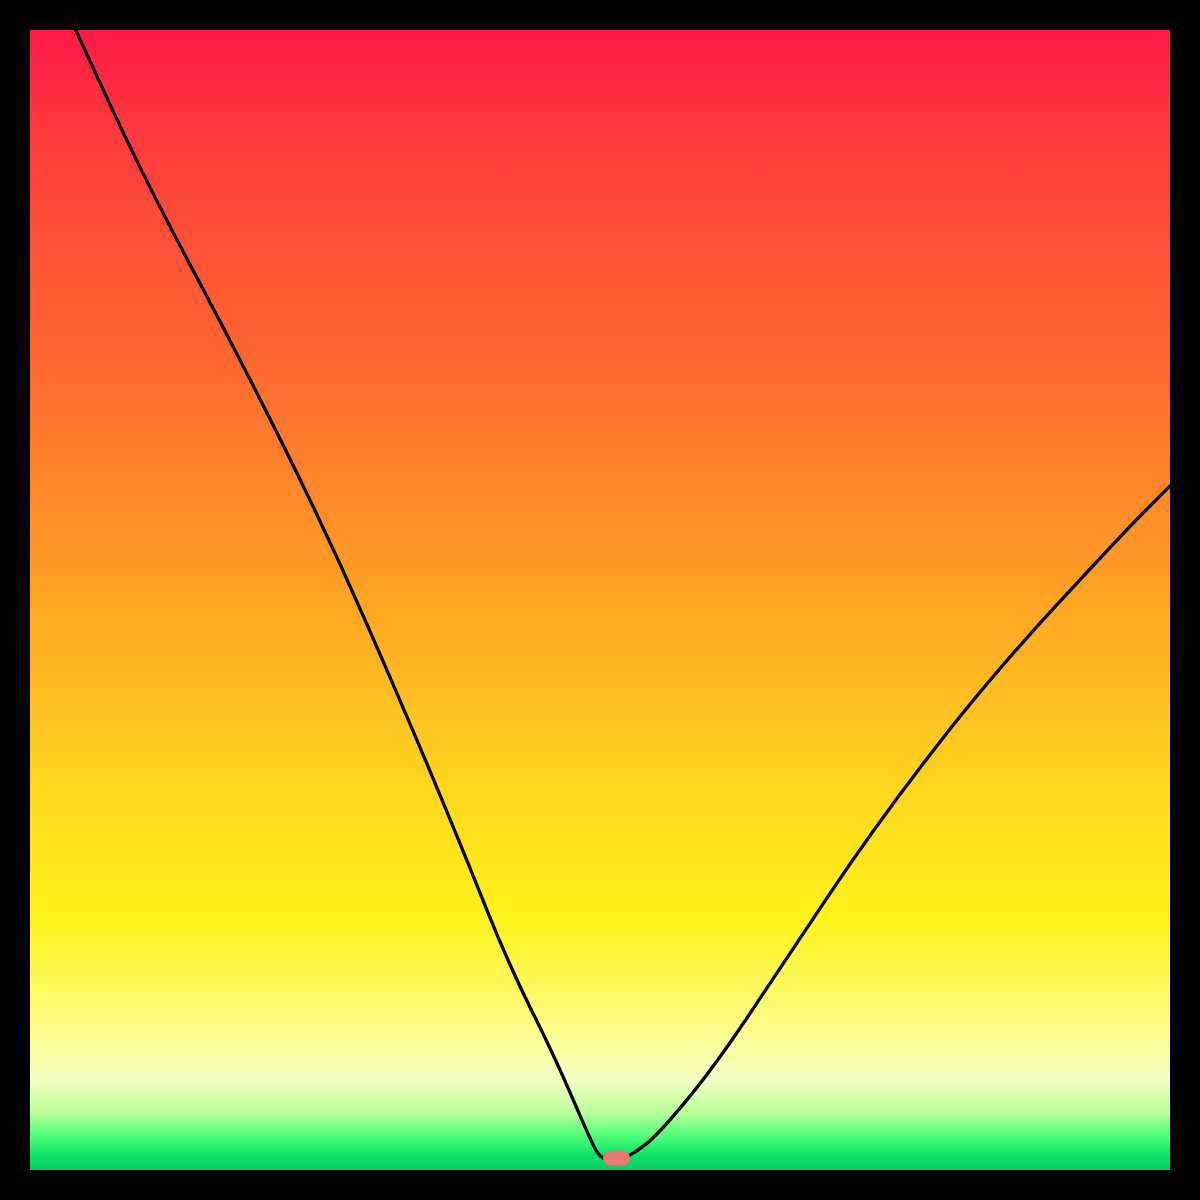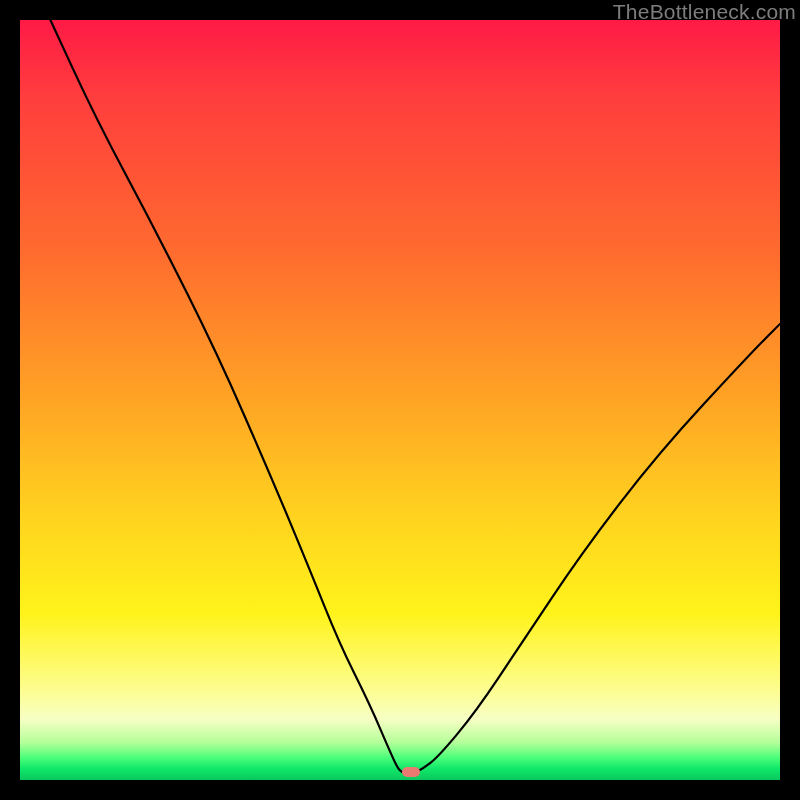--- a/index.html
+++ b/index.html
@@ -62,20 +62,19 @@
     color: #7d7d7d;
     font-size: 21px;
     font-weight: 500;
     letter-spacing: 0.2px;
   }
 </style>
 </head>
 <body>
 
 <div class="frame">
-  <div class="watermark">TheBottleneck.com</div>
   <div class="plot">
     <svg class="curve" viewBox="0 0 760 760" preserveAspectRatio="none">
       <path id="curve-path" d="M 30.4 0.0 Q 30.4 0.0 53.2 49.4 Q 76.0 98.8 106.4 155.8 Q 136.8 212.8 167.2 273.6 Q 197.6 334.4 224.2 395.2 Q 250.8 456.0 269.8 501.6 Q 288.8 547.2 304.0 585.2 Q 319.2 623.2 334.4 653.6 Q 349.6 684.0 361.0 710.6 Q 372.4 737.2 376.2 744.8 Q 380.0 752.4 383.8 752.4 Q 387.6 752.4 391.4 752.4 Q 395.2 752.4 399.0 750.5 Q 402.8 748.6 410.4 742.9 Q 418.0 737.2 437.0 714.4 Q 456.0 691.6 478.8 657.4 Q 501.6 623.2 532.0 577.6 Q 562.4 532.0 600.4 482.6 Q 638.4 433.2 684.0 383.8 Q 729.6 334.4 744.8 319.2 T 760.0 304.0" fill="none" stroke="#000" stroke-width="2.2" stroke-linecap="round" stroke-linejoin="round"></path>
     </svg>
     <div id="marker" class="marker" style="left: 391.4px; top: 752.4px;"></div>
   </div>
 </div>
 
 </body></html>

